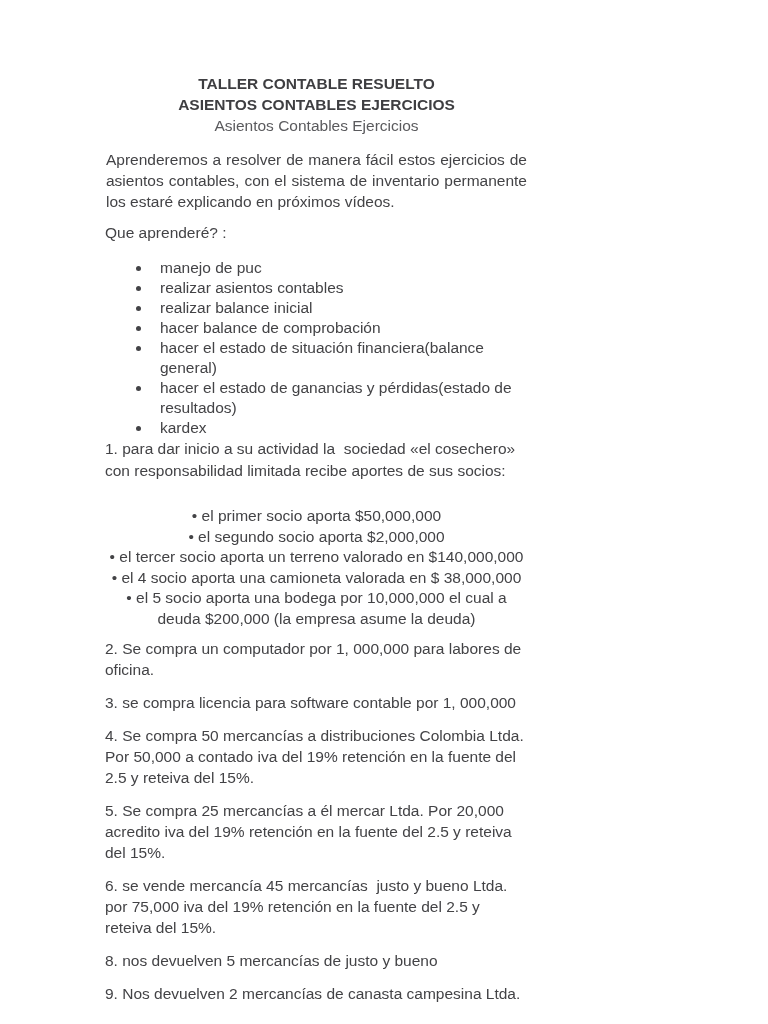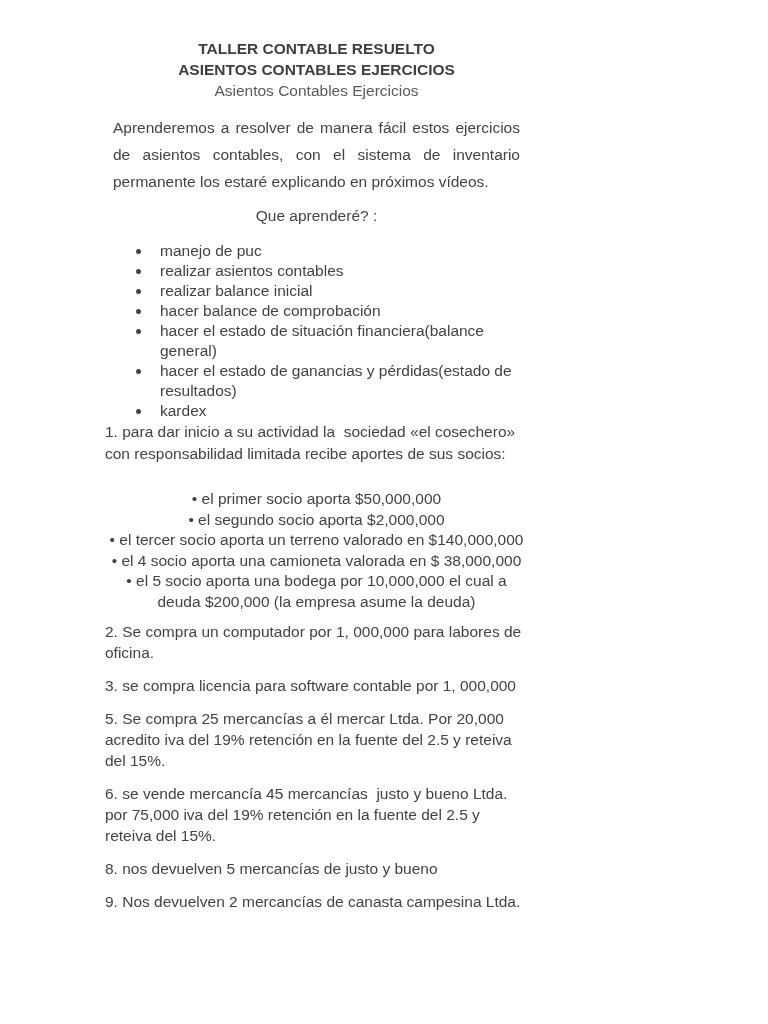--- a/index.html
+++ b/index.html
@@ -6,21 +6,21 @@
     margin: 0;
     padding: 0;
     background: #ffffff;
   }
   .page {
     position: relative;
     width: 632px;
     height: 1024px;
     background: #ffffff;
     box-sizing: border-box;
-    padding: 38px 104px 40px 105px;
+    padding: 73px 104px 40px 105px;
     font-family: "Liberation Sans", "DejaVu Sans", sans-serif;
     font-size: 15.5px;
     line-height: 21px;
     color: #434346;
     overflow: hidden;
   }
   .title-block {
     text-align: center;
     margin: 0 0 13px 0;
   }
@@ -28,29 +28,28 @@
     font-weight: bold;
     line-height: 21px;
     color: #3e3e41;
   }
   .subtitle-line {
     font-weight: normal;
     line-height: 21px;
     color: #5a5a5d;
   }
   .intro {
-    margin: 8px;
+    margin: 1px;
     text-align: justify;
-    line-height: 27px;
+    line-height: 21px;
   }
   .learn-heading {
     margin: 10px 0 0 0;
     line-height: 21px;
     white-space: pre-wrap;
-    text-align: center;
   }
   ul.learn-list {
     margin: 15px 0 0 0;
     padding: 0 0 0 47px;
     list-style-type: disc;
   }
   ul.learn-list li {
     line-height: 20px;
     padding-left: 8px;
   }
@@ -106,18 +105,19 @@
   <div class="contributions">
     <div class="contribution-line">• el primer socio aporta $50,000,000</div>
     <div class="contribution-line">• el segundo socio aporta $2,000,000</div>
     <div class="contribution-line">• el tercer socio aporta un terreno valorado en $140,000,000</div>
     <div class="contribution-line">• el 4 socio aporta una camioneta valorada en $ 38,000,000</div>
     <div class="contribution-line">• el 5 socio aporta una bodega por 10,000,000 el cual a deuda $200,000 (la empresa asume la deuda)</div>
   </div>
 
   <p class="exercise first">2. Se compra un computador por 1, 000,000 para labores de oficina.</p>
   <p class="exercise">3. se compra licencia para software contable por 1, 000,000</p>
+  <p class="exercise">4. Se compra 50 mercancías a distribuciones Colombia Ltda. Por 50,000 a contado iva del 19% retención en la fuente del 2.5 y reteiva del 15%.</p>
   <p class="exercise">5. Se compra 25 mercancías a él mercar Ltda. Por 20,000 acredito iva del 19% retención en la fuente del 2.5 y reteiva del 15%.</p>
   <p class="exercise">6. se vende mercancía 45 mercancías  justo y bueno Ltda. por 75,000 iva del 19% retención en la fuente del 2.5 y reteiva del 15%.</p>
   <p class="exercise">8. nos devuelven 5 mercancías de justo y bueno</p>
   <p class="exercise">9. Nos devuelven 2 mercancías de canasta campesina Ltda.</p>
 
 </div>
 
 </body></html>

